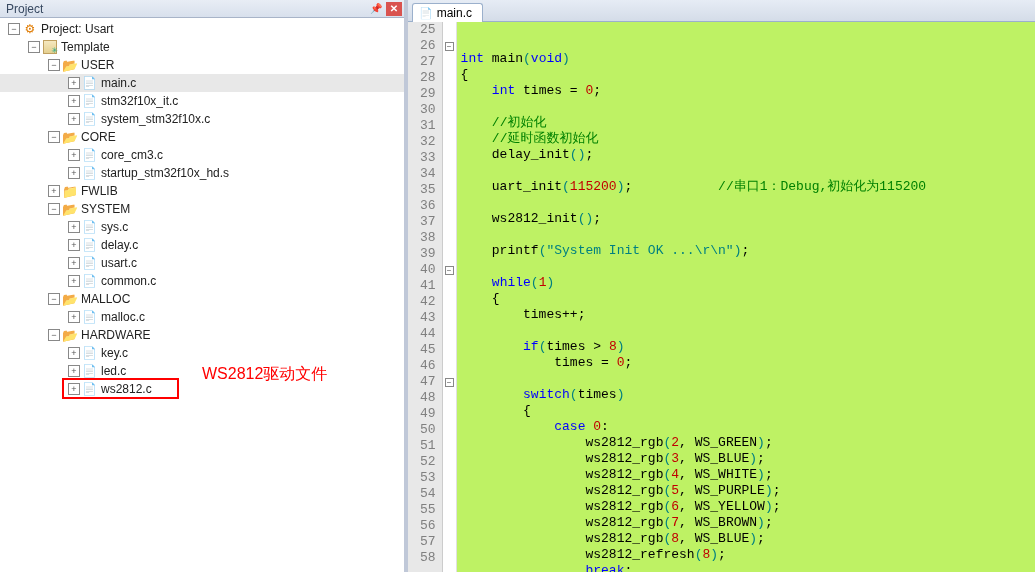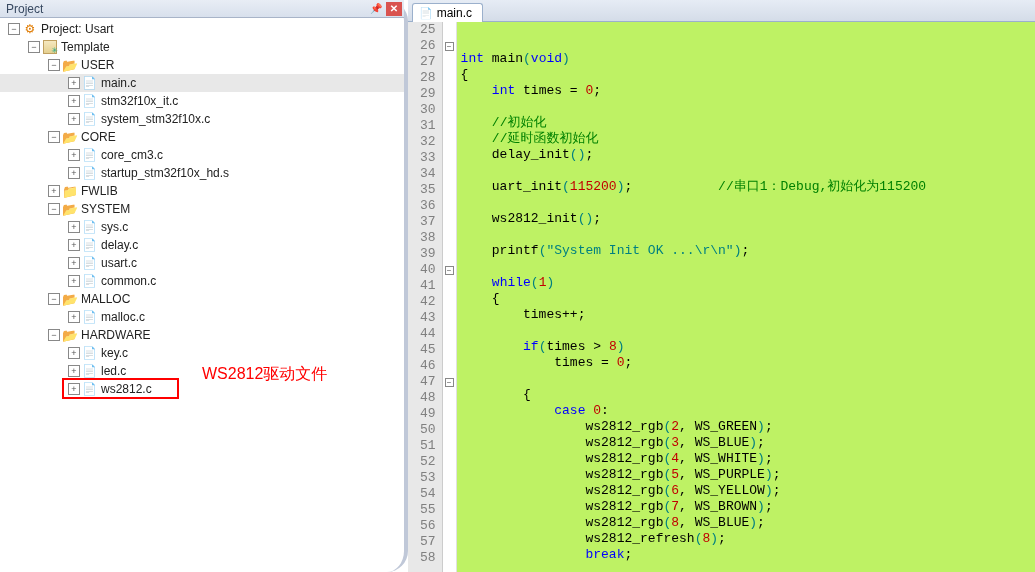--- a/index.html
+++ b/index.html
@@ -12,21 +12,20 @@
   overflow: hidden;
   display: flex;
 }
 .panel-left {
   width: 408px;
   height: 100%;
   border-right: 4px solid #c0c8d8;
   background: #fff;
   display: flex;
   flex-direction: column;
-  border-radius: 21px;
 }
 .panel-header {
   height: 18px;
   background: linear-gradient(#e8edf5,#d8e0ec);
   border-bottom: 1px solid #a8b4c8;
   display: flex;
   align-items: center;
   padding: 0 2px 0 6px;
   color: #374860;
 }
@@ -409,20 +408,21 @@
         <div class="cl"></div>
         <div class="cl"><span>    printf</span><span class="p">(</span><span class="s">"System Init OK ...\r\n"</span><span class="p">)</span><span>;</span></div>
         <div class="cl"></div>
         <div class="cl"><span>    </span><span class="k">while</span><span class="p">(</span><span class="n">1</span><span class="p">)</span></div>
         <div class="cl"><span>    {</span></div>
         <div class="cl"><span>        times++;</span></div>
         <div class="cl"></div>
         <div class="cl"><span>        </span><span class="k">if</span><span class="p">(</span><span>times &gt; </span><span class="n">8</span><span class="p">)</span></div>
         <div class="cl"><span>            times = </span><span class="n">0</span><span>;</span></div>
         <div class="cl"></div>
+        <div class="cl"><span>        </span><span class="k">switch</span><span class="p">(</span><span>times</span><span class="p">)</span></div>
         <div class="cl"><span>        {</span></div>
         <div class="cl"><span>            </span><span class="k">case</span><span> </span><span class="n">0</span><span>:</span></div>
         <div class="cl"><span>                ws2812_rgb</span><span class="p">(</span><span class="n">2</span><span>, WS_GREEN</span><span class="p">)</span><span>;</span></div>
         <div class="cl"><span>                ws2812_rgb</span><span class="p">(</span><span class="n">3</span><span>, WS_BLUE</span><span class="p">)</span><span>;</span></div>
         <div class="cl"><span>                ws2812_rgb</span><span class="p">(</span><span class="n">4</span><span>, WS_WHITE</span><span class="p">)</span><span>;</span></div>
         <div class="cl"><span>                ws2812_rgb</span><span class="p">(</span><span class="n">5</span><span>, WS_PURPLE</span><span class="p">)</span><span>;</span></div>
         <div class="cl"><span>                ws2812_rgb</span><span class="p">(</span><span class="n">6</span><span>, WS_YELLOW</span><span class="p">)</span><span>;</span></div>
         <div class="cl"><span>                ws2812_rgb</span><span class="p">(</span><span class="n">7</span><span>, WS_BROWN</span><span class="p">)</span><span>;</span></div>
         <div class="cl"><span>                ws2812_rgb</span><span class="p">(</span><span class="n">8</span><span>, WS_BLUE</span><span class="p">)</span><span>;</span></div>
         <div class="cl"><span>                ws2812_refresh</span><span class="p">(</span><span class="n">8</span><span class="p">)</span><span>;</span></div>

